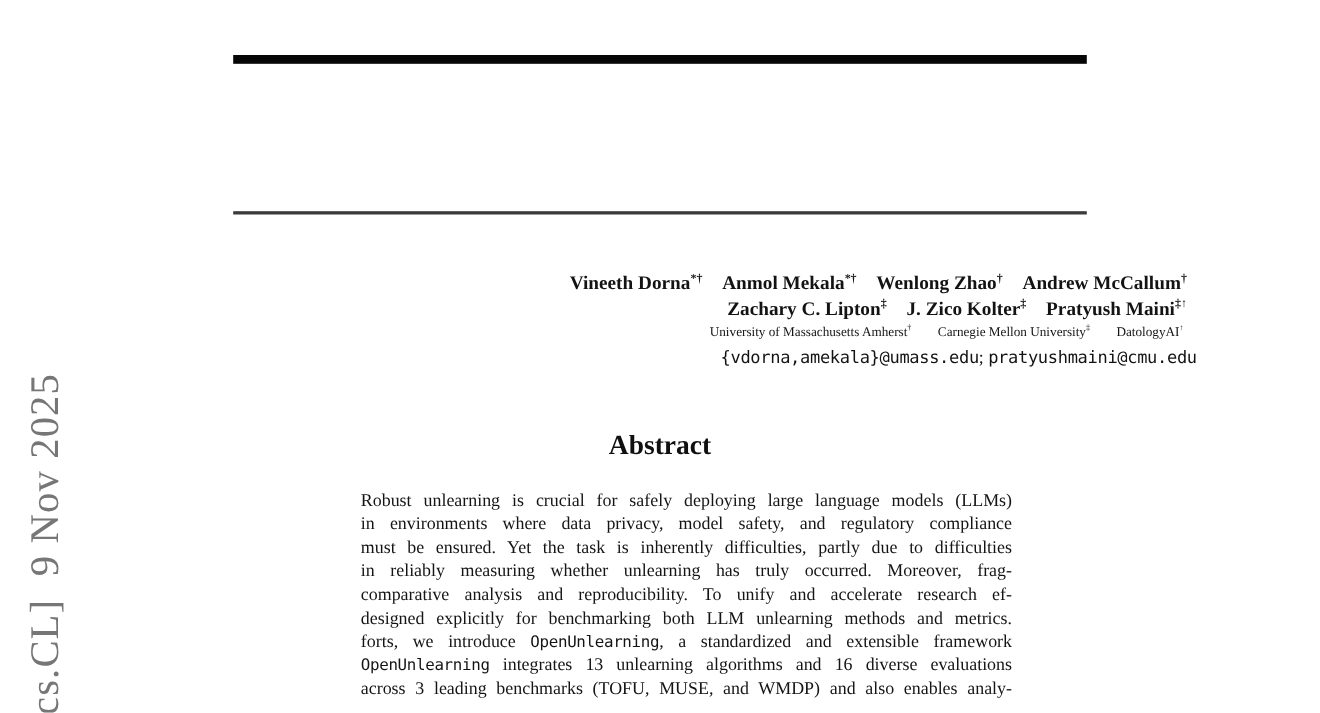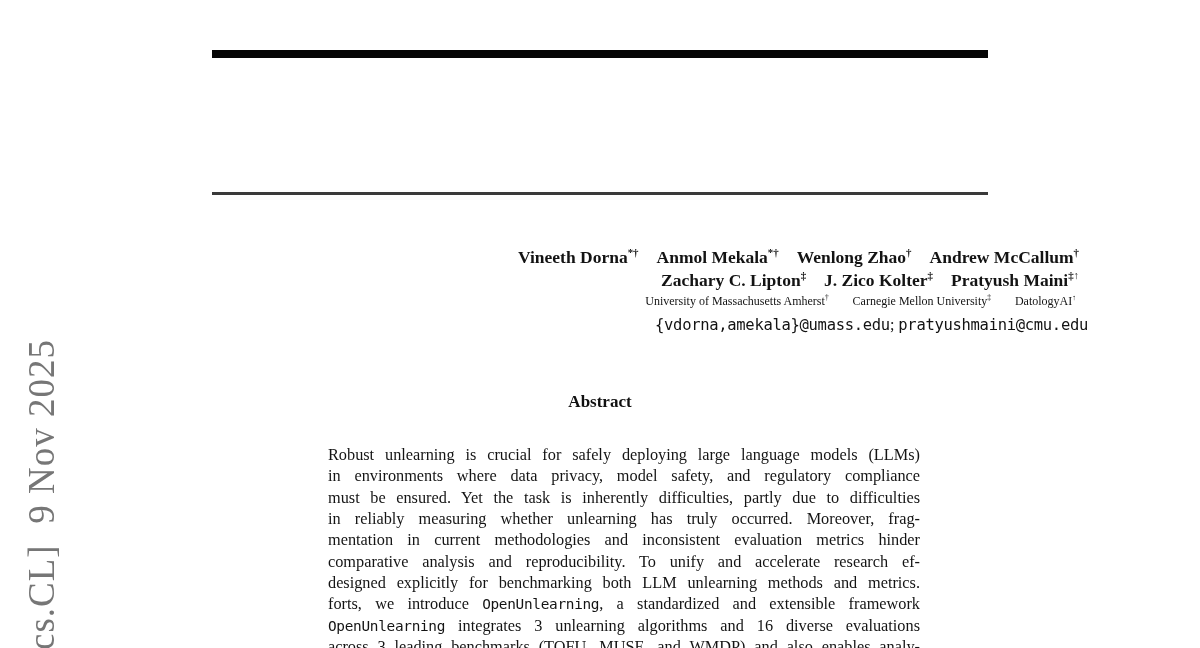--- a/index.html
+++ b/index.html
@@ -28,21 +28,21 @@
   .authors .person{margin:0 9px;}
   .affils{font-size:12px;}
   .affils .aff{margin:0 12px;}
   sup{font-size:62%;line-height:0;vertical-align:super;}
   .emails{font-size:16px;}
   .mono{font-family:"DejaVu Sans Mono", monospace;letter-spacing:-0.3px;}
   .emails .mono{font-size:15.5px;}
   
   .abstract-heading{
     position:absolute;left:212px;top:392px;width:776px;text-align:center;
-    font-size:17px;font-weight:700;color:#101010;
+    font-size:25px;font-weight:700;color:#101010;
   }
   .abstract{position:absolute;left:280px;top:444px;width:640px;font-size:16.3px;color:#141414;}
   .abs-line{
     height:21.35px;line-height:21.35px;overflow:hidden;text-align:justify;margin-left:48px;
   }
   .abs-line::after{content:'';display:inline-block;width:100%;height:0;}
   .abs-line .mono{font-size:14.4px;}
 </style>
 </head>
 <body>
@@ -61,21 +61,20 @@
   <div class="centerline affils" style="top:294px"><span class="aff">University of Massachusetts Amherst<sup>†</sup></span><span class="aff">Carnegie Mellon University<sup>‡</sup></span><span class="aff">DatologyAI<sup>↑</sup></span></div>
   <div class="centerline emails" style="top:316px"><span class="mono">{vdorna,amekala}@umass.edu</span><span>; </span><span class="mono">pratyushmaini@cmu.edu</span></div>
 
   <div class="abstract-heading">Abstract</div>
 
   <div class="abstract">
       <div class="abs-line"><span>Robust unlearning is crucial for safely deploying large language models (LLMs)</span></div>
       <div class="abs-line"><span>in environments where data privacy, model safety, and regulatory compliance</span></div>
       <div class="abs-line"><span>must be ensured. Yet the task is inherently difficulties, partly due to difficulties</span></div>
       <div class="abs-line"><span>in reliably measuring whether unlearning has truly occurred. Moreover, frag-</span></div>
-      <div class="abs-line"><span>mentation in current methodologies and inconsistent evaluation metrics hinder</span></div>
       <div class="abs-line"><span>comparative analysis and reproducibility. To unify and accelerate research ef-</span></div>
       <div class="abs-line"><span>designed explicitly for benchmarking both LLM unlearning methods and metrics.</span></div>
       <div class="abs-line"><span>forts, we introduce </span><span class="mono">OpenUnlearning</span><span>, a standardized and extensible framework</span></div>
-      <div class="abs-line"><span class="mono">OpenUnlearning</span><span> integrates 3 unlearning algorithms and 16 diverse evaluations</span></div>
+      <div class="abs-line"><span class="mono">OpenUnlearning</span><span> integrates 13 unlearning algorithms and 16 diverse evaluations</span></div>
       <div class="abs-line"><span>across 3 leading benchmarks (TOFU, MUSE, and WMDP) and also enables analy-</span></div>
     </div>
 
 </div>
 
 </body></html>

